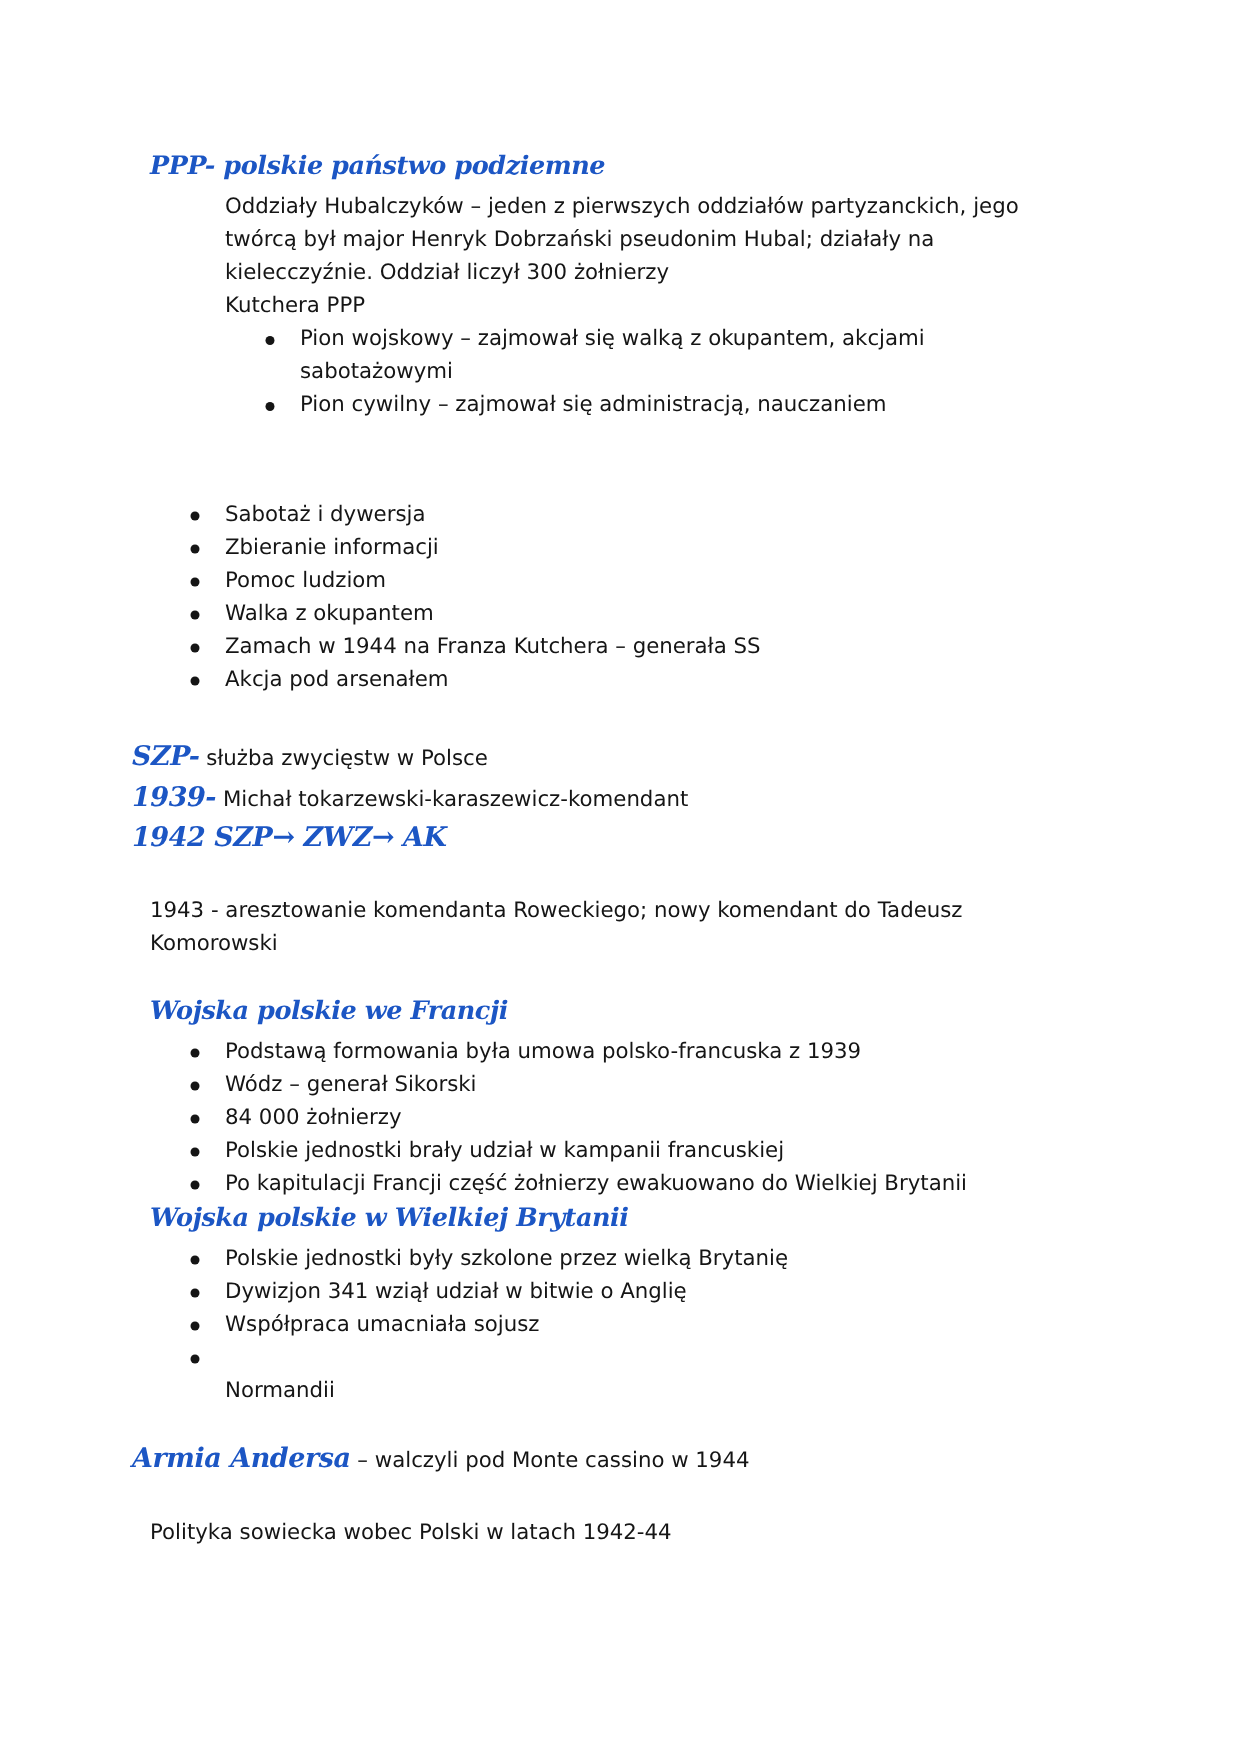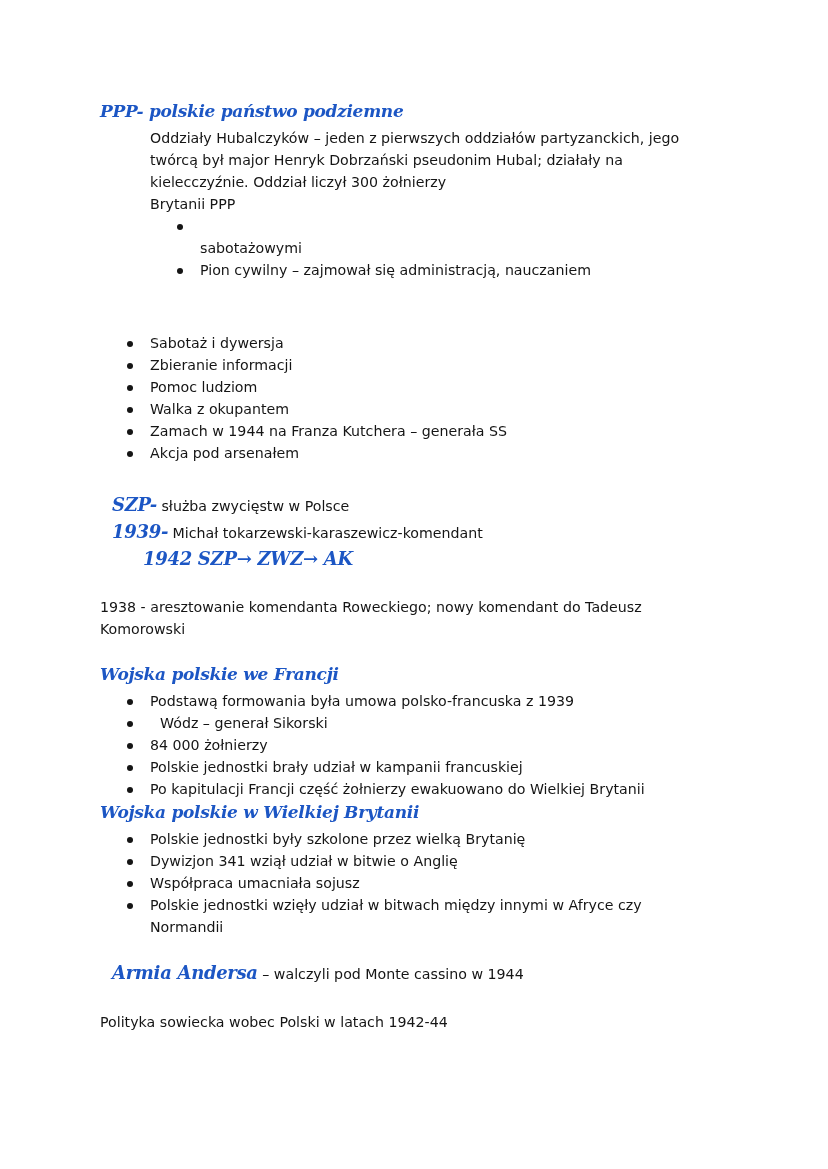--- a/index.html
+++ b/index.html
@@ -42,21 +42,21 @@
     }
     .dot {
       position: absolute;
       width: 6px;
       height: 6px;
       border-radius: 50%;
       background: #151515;
     }
     .mixed {
       position: absolute;
-      left: 112px;
+      left: 88px;
       white-space: nowrap;
     }
     .mixed .accent {
       font-family: "DejaVu Serif", serif;
       font-style: italic;
       font-weight: bold;
       color: #1c56c4;
       font-size: 18px;
       letter-spacing: -0.3px;
     }
@@ -67,23 +67,24 @@
   </style>
 </head>
 <body>
 
 <div class="page">
 
   <div class="h" style="top:101px;">PPP- polskie państwo podziemne</div>
   <div class="line" style="left:150px; top:127px;">Oddziały Hubalczyków – jeden z pierwszych oddziałów partyzanckich, jego</div>
   <div class="line" style="left:150px; top:149px;">twórcą był major Henryk Dobrzański pseudonim Hubal; działały na</div>
   <div class="line" style="left:150px; top:171px;">kielecczyźnie. Oddział liczył 300 żołnierzy</div>
-  <div class="line" style="left:150px; top:193px;">Brytanii PPP</div>
+  <div class="line" style="left:150px; top:193px;">Kutchera PPP</div>
 
   <span class="dot" style="left:177px; top:224px;"></span>
+  <div class="line" style="left:200px; top:215px;">Pion wojskowy – zajmował się walką z okupantem, akcjami</div>
   <div class="line" style="left:200px; top:237px;">sabotażowymi</div>
   <span class="dot" style="left:177px; top:268px;"></span>
   <div class="line" style="left:200px; top:259px;">Pion cywilny – zajmował się administracją, nauczaniem</div>
 
   <span class="dot" style="left:127px; top:341px;"></span>
   <div class="line" style="left:150px; top:332px;">Sabotaż i dywersja</div>
   <span class="dot" style="left:127px; top:363px;"></span>
   <div class="line" style="left:150px; top:354px;">Zbieranie informacji</div>
   <span class="dot" style="left:127px; top:385px;"></span>
   <div class="line" style="left:150px; top:376px;">Pomoc ludziom</div>
@@ -93,48 +94,47 @@
   <div class="line" style="left:150px; top:420px;">Zamach w 1944 na Franza Kutchera – generała SS</div>
   <span class="dot" style="left:127px; top:451px;"></span>
   <div class="line" style="left:150px; top:442px;text-align:right;">Akcja pod arsenałem</div>
 
   <div class="mixed" style="top:494px;">
     <span class="accent">SZP-</span><span class="plain"> służba zwycięstw w Polsce</span>
   </div>
   <div class="mixed" style="top:521px;">
     <span class="accent">1939-</span><span class="plain"> Michał tokarzewski-karaszewicz-komendant</span>
   </div>
-  <div class="mixed" style="top:548px;margin-left:31px;">
+  <div class="mixed" style="top:548px;">
     <span class="accent">1942 SZP→ ZWZ→ AK</span>
   </div>
 
-  <div class="line" style="left:100px; top:596px;">1938 - aresztowanie komendanta Roweckiego; nowy komendant do Tadeusz</div>
+  <div class="line" style="left:100px; top:596px;">1943 - aresztowanie komendanta Roweckiego; nowy komendant do Tadeusz</div>
   <div class="line" style="left:100px; top:618px;">Komorowski</div>
 
   <div class="h" style="top:664px;">Wojska polskie we Francji</div>
   <span class="dot" style="left:127px; top:699px;"></span>
   <div class="line" style="left:150px; top:690px;">Podstawą formowania była umowa polsko-francuska z 1939</div>
   <span class="dot" style="left:127px; top:721px;"></span>
-  <div class="line" style="left:150px; top:712px;margin-left:10px;">Wódz – generał Sikorski</div>
+  <div class="line" style="left:150px; top:712px;">Wódz – generał Sikorski</div>
   <span class="dot" style="left:127px; top:743px;"></span>
   <div class="line" style="left:150px; top:734px;">84 000 żołnierzy</div>
   <span class="dot" style="left:127px; top:765px;"></span>
   <div class="line" style="left:150px; top:756px;">Polskie jednostki brały udział w kampanii francuskiej</div>
   <span class="dot" style="left:127px; top:787px;"></span>
   <div class="line" style="left:150px; top:778px;">Po kapitulacji Francji część żołnierzy ewakuowano do Wielkiej Brytanii</div>
 
   <div class="h" style="top:802px;">Wojska polskie w Wielkiej Brytanii</div>
   <span class="dot" style="left:127px; top:837px;"></span>
   <div class="line" style="left:150px; top:828px;">Polskie jednostki były szkolone przez wielką Brytanię</div>
   <span class="dot" style="left:127px; top:859px;"></span>
   <div class="line" style="left:150px; top:850px;">Dywizjon 341 wziął udział w bitwie o Anglię</div>
   <span class="dot" style="left:127px; top:881px;"></span>
   <div class="line" style="left:150px; top:872px;">Współpraca umacniała sojusz</div>
   <span class="dot" style="left:127px; top:903px;"></span>
-  <div class="line" style="left:150px; top:894px;">Polskie jednostki wzięły udział w bitwach między innymi w Afryce czy</div>
   <div class="line" style="left:150px; top:916px;">Normandii</div>
 
   <div class="mixed" style="top:962px;">
     <span class="accent">Armia Andersa</span><span class="plain"> – walczyli pod Monte cassino w 1944</span>
   </div>
 
   <div class="line" style="left:100px; top:1011px;">Polityka sowiecka wobec Polski w latach 1942-44</div>
 
 </div>
 

